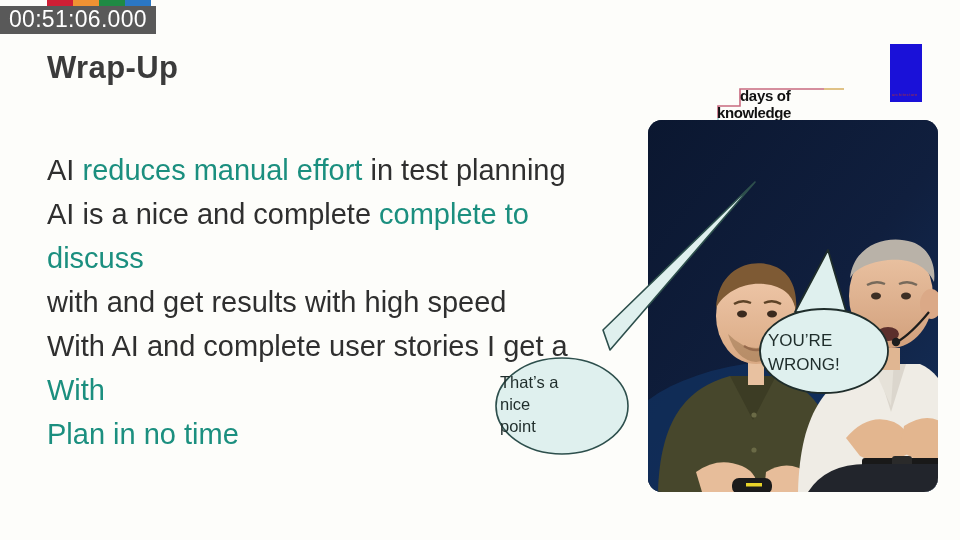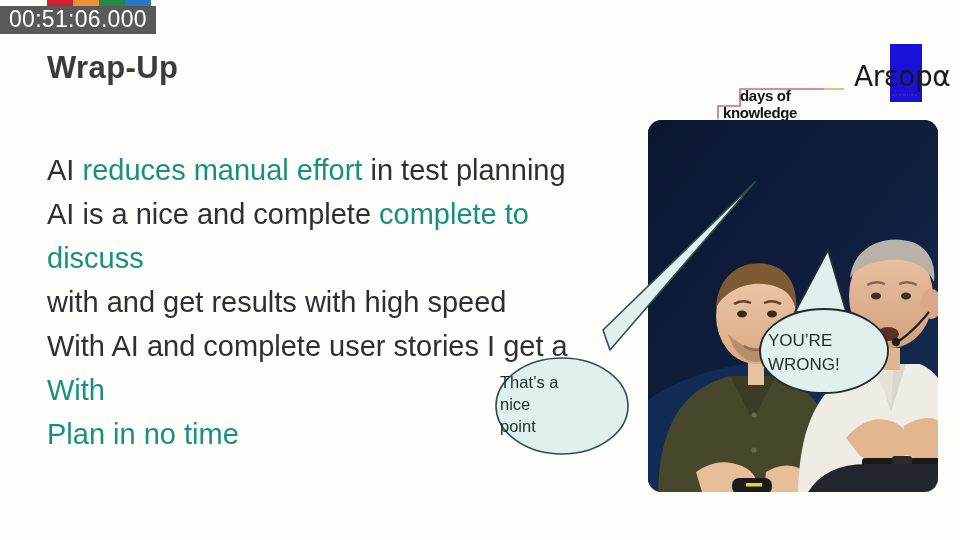--- a/index.html
+++ b/index.html
@@ -41,21 +41,21 @@
   #logo-area { position: absolute; right: 18px; top: 44px; width: 230px; height: 62px; }
 
   #dok-logo {
     position: absolute; left: 0; top: 6px; width: 140px; height: 50px; margin-top: 34px;
   }
   #dok-logo .dok-text {
     position: absolute; left: 28px; top: 3px;
     font-size: 15px; font-weight: bold; color: #111;
     line-height: 17px; letter-spacing: -0.3px;
   }
-  #dok-logo .dok-text .l2 { display: block; margin-left: -23px; letter-spacing: -0.4px; padding-left: 6px; }
+  #dok-logo .dok-text .l2 { display: block; margin-left: -23px; letter-spacing: -0.4px; }
 
   #areopa-logo { position: absolute; left: 142px; top: 0px; width: 88px; height: 62px; }
   #areopa-logo .blue-rect {
     position: absolute; left: 36px; top: 0px; width: 32px; height: 58px;
     background: #1a11d8;
   }
   #areopa-logo .areopa-text {
     position: absolute; left: 0px; top: 16px;
     font-size: 28px; color: #1a1a1a;
     font-family: "DejaVu Sans", sans-serif;
@@ -118,21 +118,20 @@
         <polyline points="6,34 6,44 128,44" fill="none" stroke="#9fd0d2" stroke-width="1.6"></polyline>
       </svg>
       <div class="dok-text">
         <span>days of</span>
         <span class="l2">knowledge</span>
       </div>
     </div>
 
     <div id="areopa-logo">
       <div class="blue-rect"></div>
-      <div class="areopa-text">Arεopα</div>
       <div class="areopa-sub">architecture</div>
     </div>
 
   </div>
 
   <div id="body-text">
       <div><span>AI </span><span class="hl">reduces manual effort</span><span> in test planning</span></div>
       <div><span>AI is a nice and complete </span><span class="hl">complete to discuss</span></div>
       <div><span>with and get results with high speed</span></div>
       <div><span>With AI and complete user stories I get a </span><span class="hl">With</span></div>

